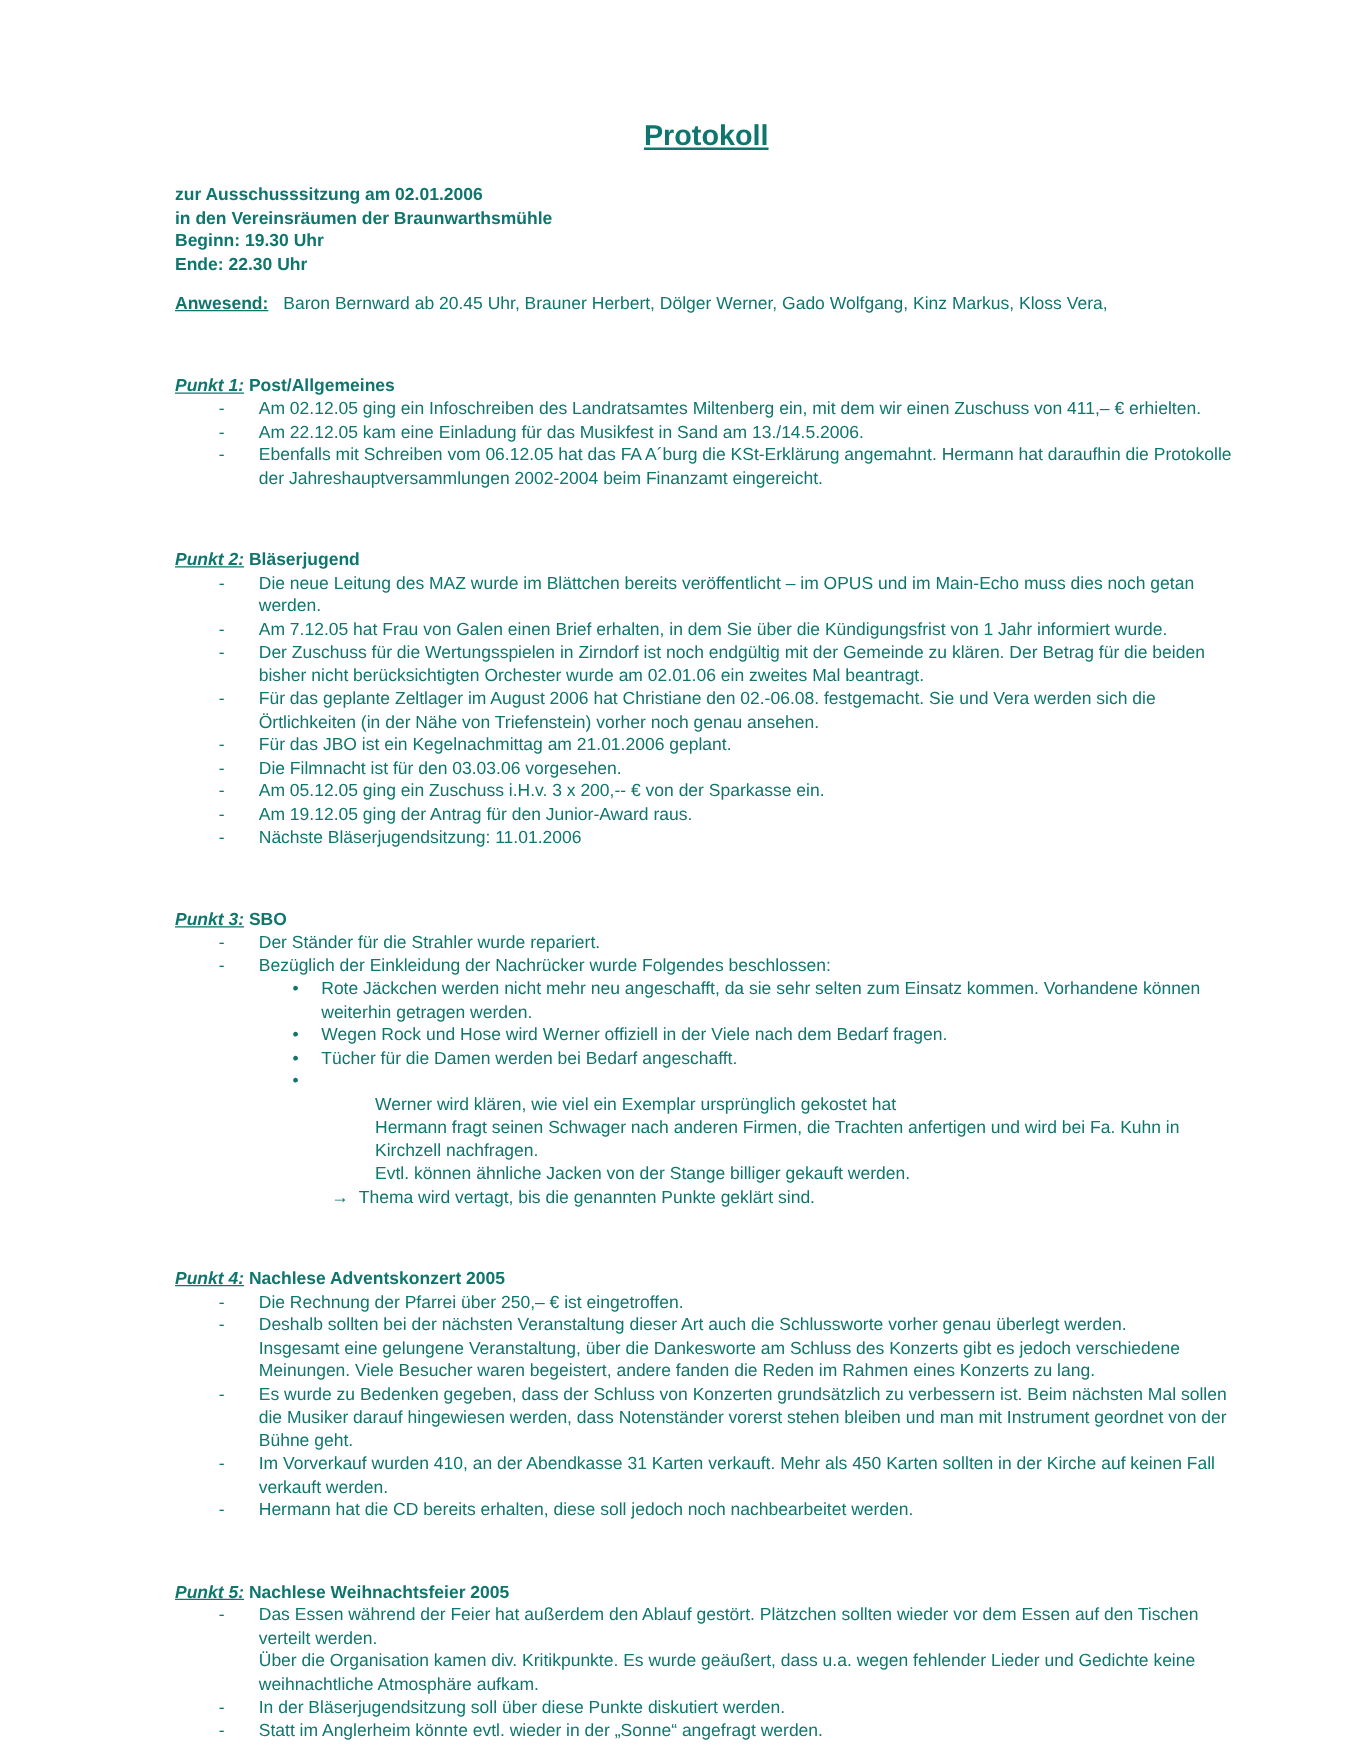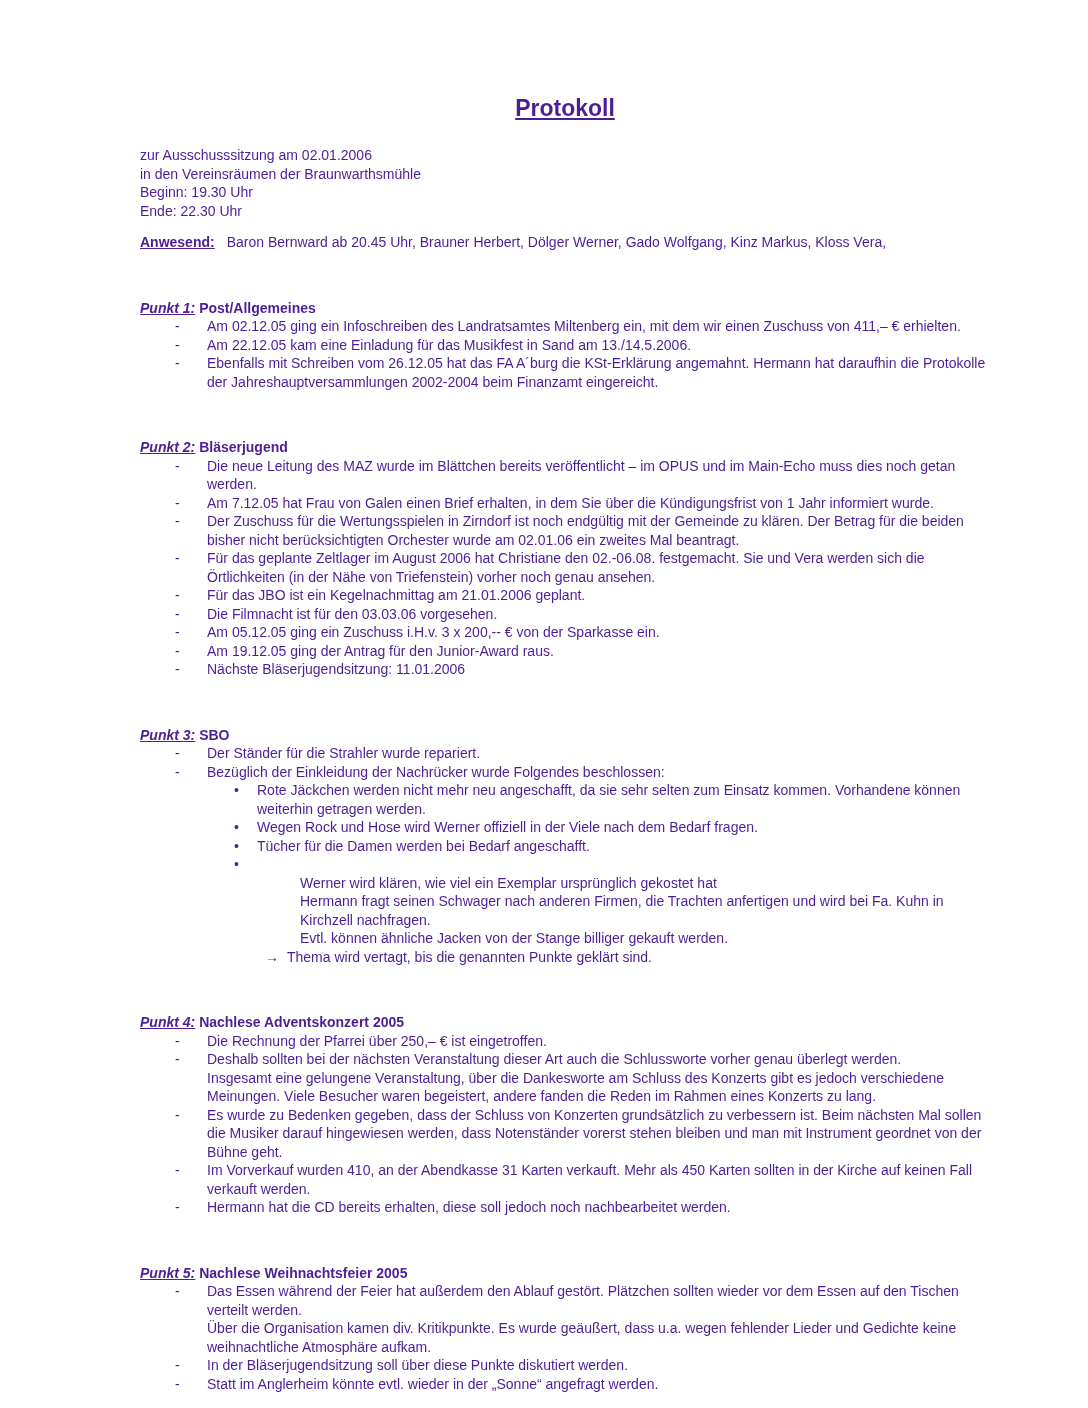--- a/index.html
+++ b/index.html
@@ -1,31 +1,31 @@
 <!DOCTYPE html>
 <html><head>
 <meta charset="utf-8">
 <style>
   html, body { margin:0; padding:0; background:#ffffff; }
   .page {
     width:1088px; height:1408px;
-    background:#ffffff; color:#4c1d95;
+    background:#ffffff; color:#0f766e;
     font-family:"Liberation Sans", sans-serif;
     font-size:14px; line-height:18.5px;
     box-sizing:border-box;
     padding:95px 98px 0 140px;
     overflow:hidden;
     position:relative;
   }
   .doc-title {
     font-size:23px; line-height:27px; font-weight:bold;
     text-decoration:underline; text-align:center;
     margin:0 0 24px 0;
   }
-  .hdr div { white-space:pre-wrap; }
+  .hdr div { white-space:pre-wrap;font-weight:bold; }
   .anwesend { display:flex; margin-top:13px; }
   .anw-label { font-weight:bold; text-decoration:underline; white-space:nowrap; }
   .anw-text { margin-left:12px; }
   .anw-line2 { padding-left:15px; }
 
   .section { margin-top:47px; }
   .sec-head { }
   .sec-label { font-weight:bold; font-style:italic; text-decoration:underline; }
   .sec-title { font-weight:bold; }
 
@@ -72,21 +72,21 @@
         </div>
         <div class="item dash">
           <span class="marker">-</span>
           <div class="item-body">
             <div class="line">Am 22.12.05 kam eine Einladung für das Musikfest in Sand am 13./14.5.2006.</div>
           </div>
         </div>
         <div class="item dash">
           <span class="marker">-</span>
           <div class="item-body">
-            <div class="line">Ebenfalls mit Schreiben vom 26.12.05 hat das FA A´burg die KSt-Erklärung angemahnt. Hermann hat daraufhin die Protokolle der Jahreshauptversammlungen 2002-2004 beim Finanzamt eingereicht.</div>
+            <div class="line">Ebenfalls mit Schreiben vom 06.12.05 hat das FA A´burg die KSt-Erklärung angemahnt. Hermann hat daraufhin die Protokolle der Jahreshauptversammlungen 2002-2004 beim Finanzamt eingereicht.</div>
           </div>
         </div>
       </div>
       <div class="section">
         <div class="sec-head"><span class="sec-label">Punkt 2:</span> <span class="sec-title">Bläserjugend</span></div>
         <div class="item dash">
           <span class="marker">-</span>
           <div class="item-body">
             <div class="line">Die neue Leitung des MAZ wurde im Blättchen bereits veröffentlicht – im OPUS und im Main-Echo muss dies noch getan werden.</div>
           </div>

